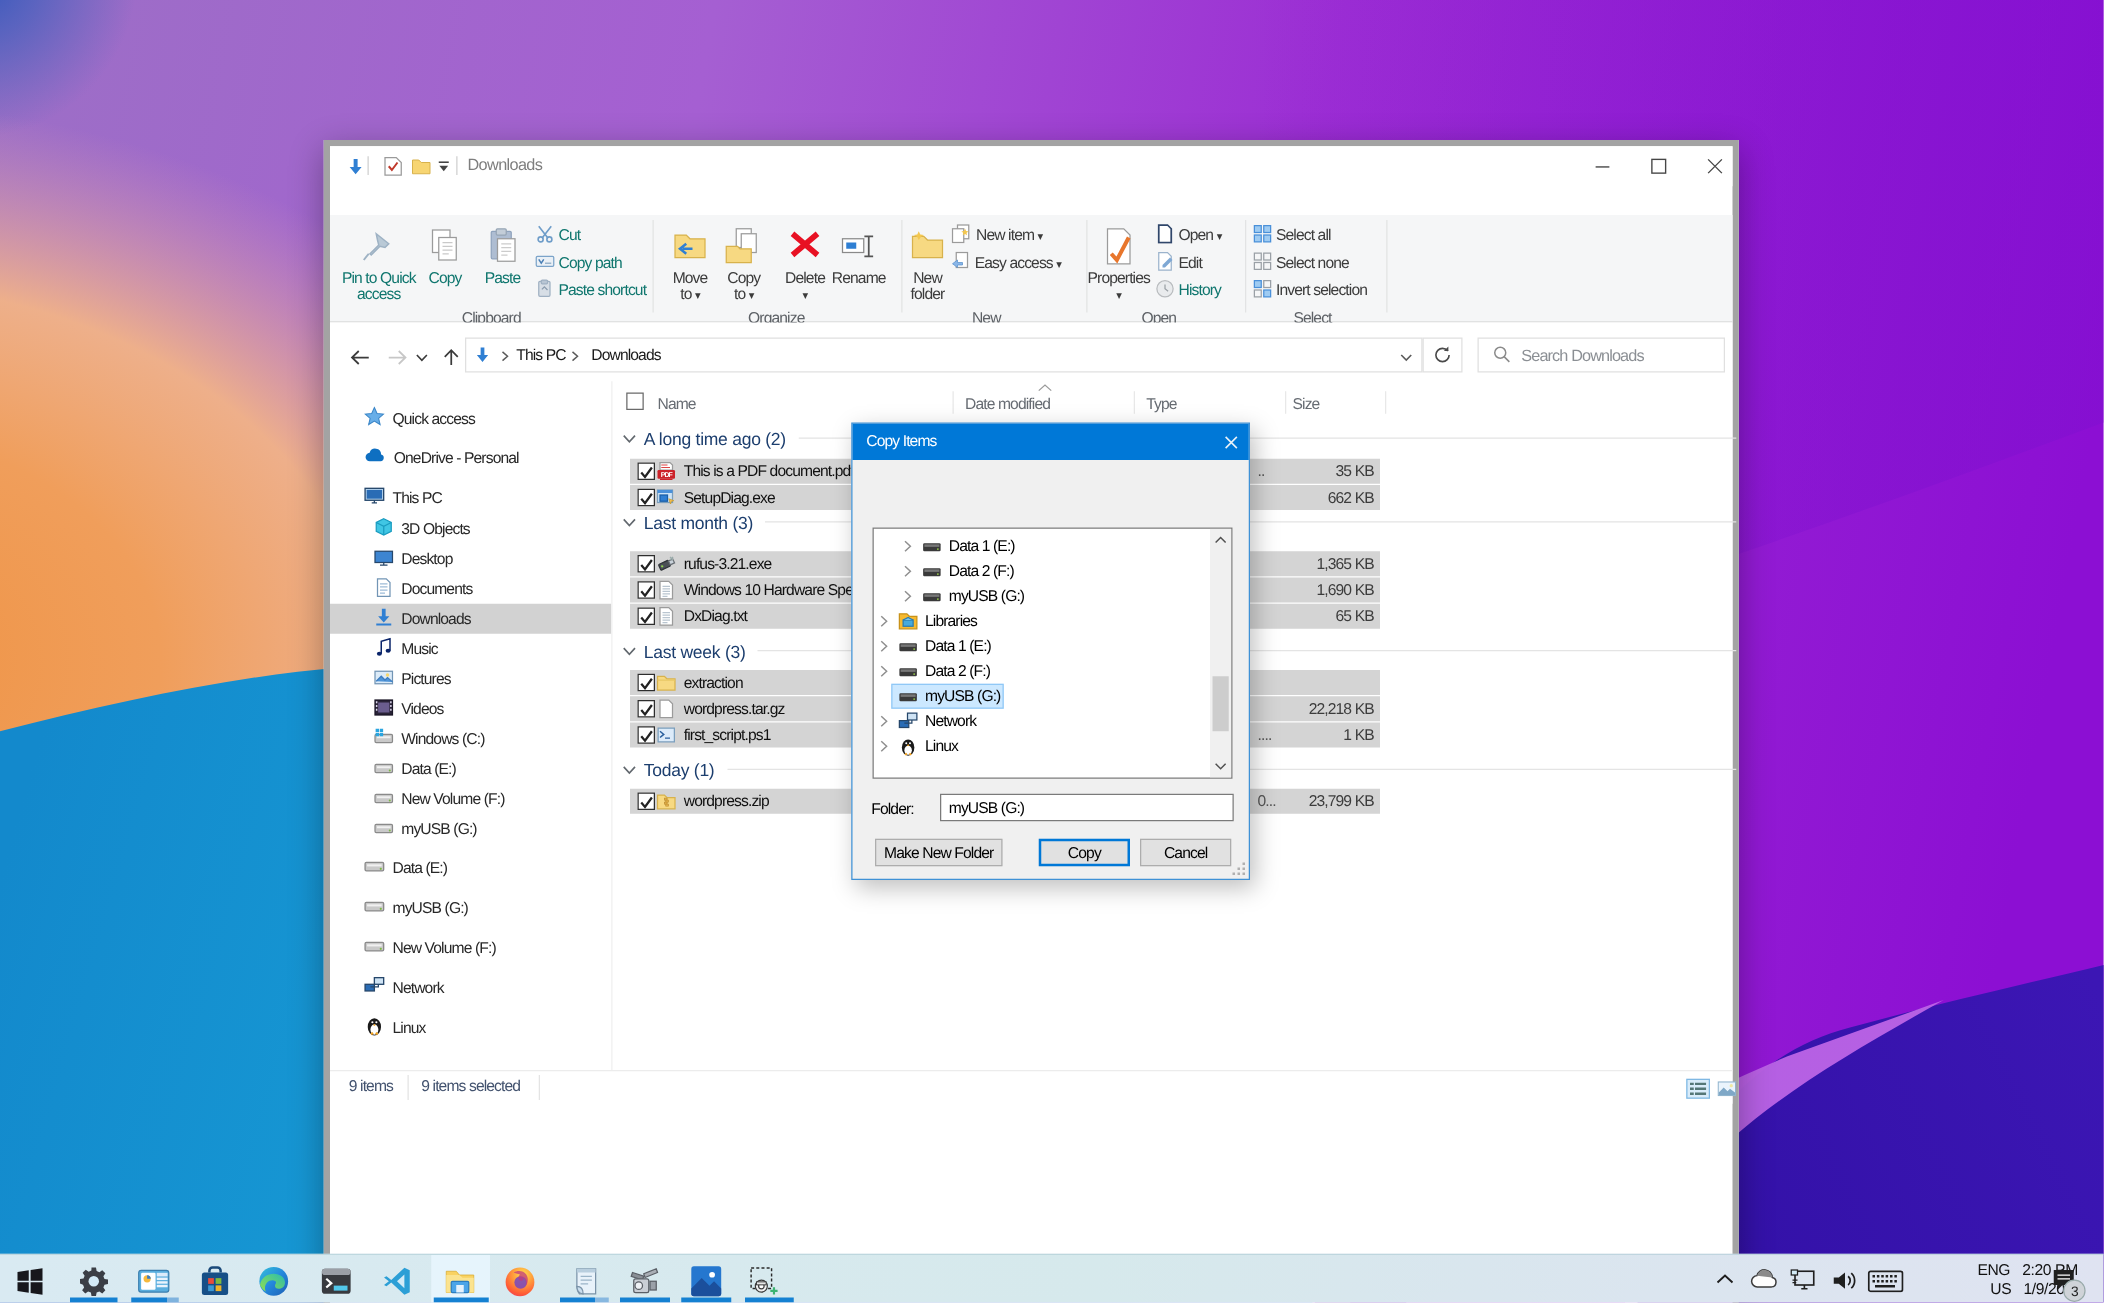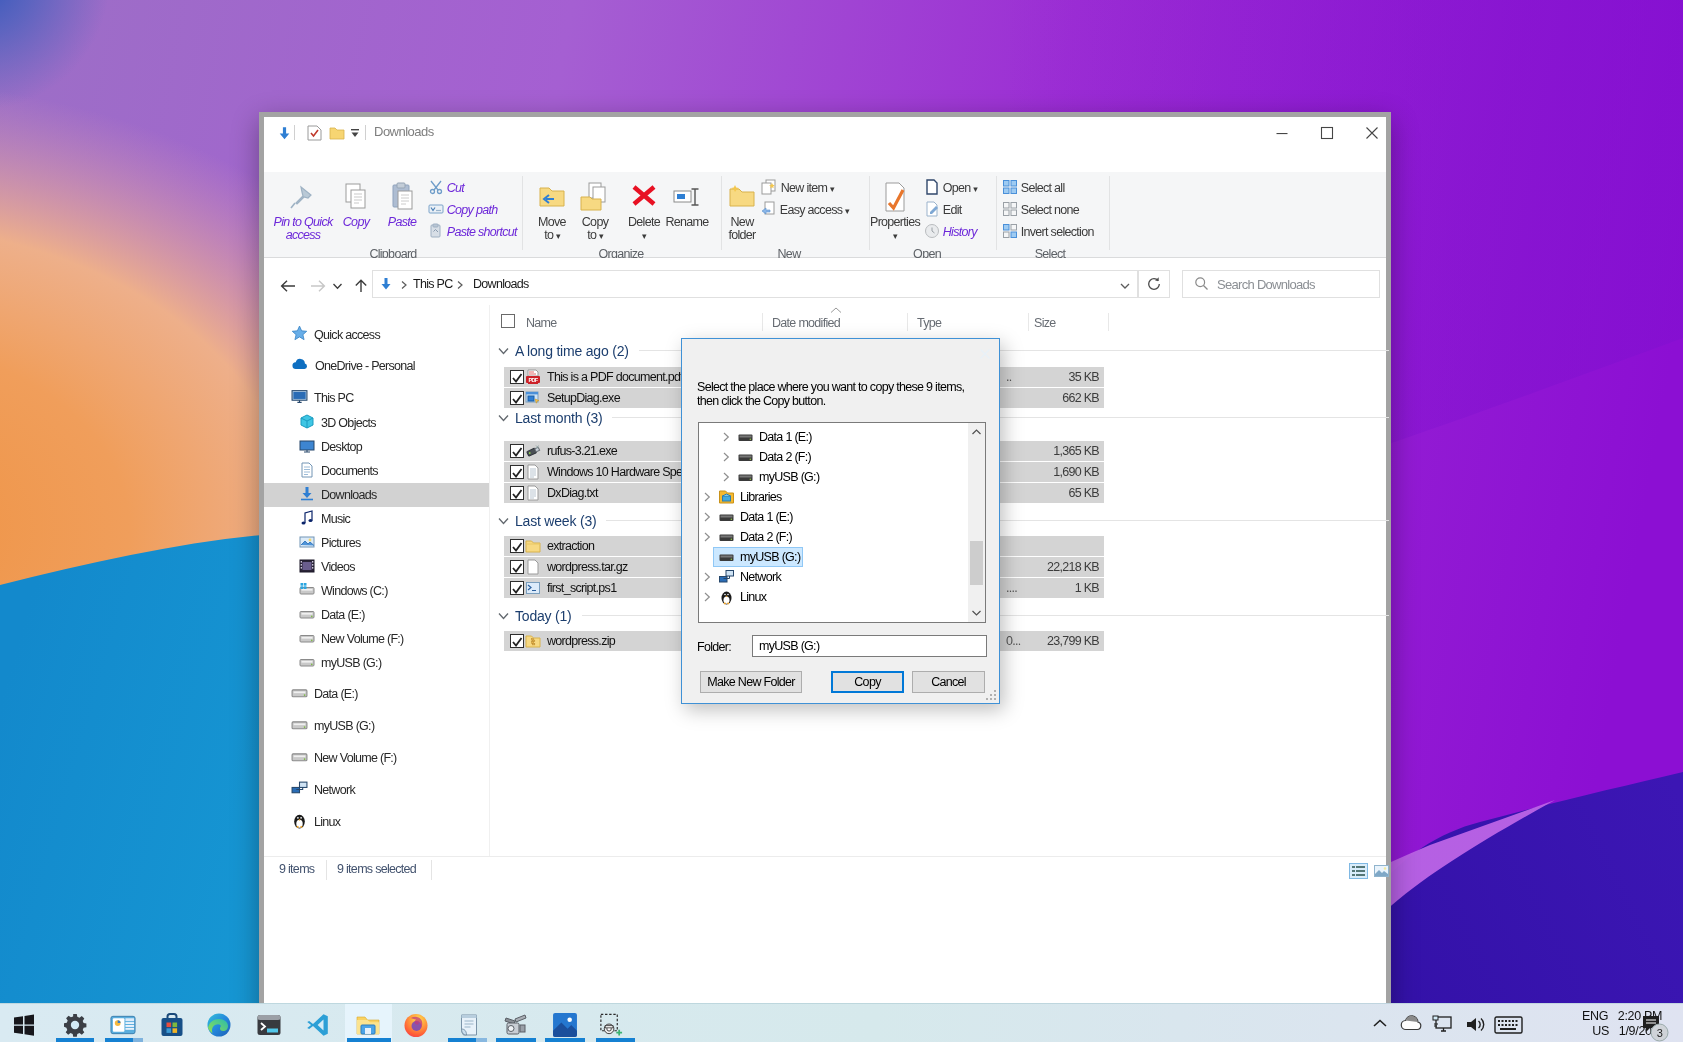--- a/index.html
+++ b/index.html
@@ -24,21 +24,21 @@
 #addrrow { position:absolute; left:0; top:141px; width:100%; height:47px; background:#fff; }
 #content { position:absolute; left:0; top:188px; width:100%; height:551px; background:#fff; }
 #statusbar { position:absolute; left:0; top:739px; width:100%; height:27px; background:#fff; border-top:1px solid #ececec; font-size:12.5px; color:#42526e; }
 
 .tab { position:absolute; top:0; height:23px; line-height:23px; text-align:center; color:#262626; }
 #filetab { left:0; width:56px; background:#1467b8; color:#fff; }
 .riblabel { position:absolute; font-size:12.5px; color:#5d6166; text-align:center; }
 .ribsep { position:absolute; top:4px; height:74px; width:1px; background:#e2e3e4; }
 .bigbtn { position:absolute; top:9px; text-align:center; color:#3b3b3b; font-size:12.5px; line-height:13px; white-space:nowrap; }
 .smbtn { position:absolute; height:22px; line-height:22px; color:#3b3b3b; font-size:12.5px; white-space:nowrap; }
-.gray { color:#6d28d9;font-style:italic; }
+.gray { color:#0f766e; }
 .navitem { position:absolute; white-space:nowrap; color:#282828; font-size:12.5px; height:24px; line-height:24px; }
 .navitem svg { vertical-align:-3px; margin-right:6px; }
 .caret { font-size:9px; color:#3b3b3b; }
 
 
 .grouphdr { position:absolute; color:#1c3e6e; font-size:14px; letter-spacing:-0.2px; display:flex; align-items:center; height:17px; }
 .gline { flex:1; height:1px; background:#e4e4e4; margin-left:10px; }
 .row { position:absolute; left:240px; width:600px; height:20px; background:#d4d4d4; }
 .fname { position:absolute; color:#111; font-size:12.5px; line-height:20px; white-space:nowrap; }
 .fsize { position:absolute; color:#3c3c3c; font-size:12.5px; line-height:20px; text-align:right; width:70px; }
@@ -616,24 +616,24 @@
       </svg>
     <div class="abs" style="left:1108px;top:6px;width:19px;height:16px"></div>
     <svg class="abs" style="left:1110px;top:8px" width="15" height="12" viewBox="0 0 15 12">
         <rect x="0.5" y="0.5" width="14" height="11" fill="#eaf4fc" stroke="#90b4cd"></rect>
         <path d="M1 9l4-4 3 3 2-2 4 3v2H1z" fill="#7fa8c7"></path>
         <circle cx="11" cy="3.5" r="1.3" fill="#f2e9a0"></circle>
       </svg>
   </div>
 </div>
 <div id="dlg">
+  <div id="dlgtitle">Copy Items</div>
   <svg class="abs" style="left:295px;top:7px" width="16" height="16" viewBox="0 0 16 16">
       <path d="M3.5 3.5l9 9M12.5 3.5l-9 9" stroke="#e8f1f8" stroke-width="1.3"></path>
     </svg>
-  <div class="abs" style="left:15px;top:41px;font-size:12.5px;color:#000;line-height:14px">Select the place where you want to copy these 9 items,<br>then click the Copy button.</div>
   <div id="dlgtree">
     <div class="treeitem" style="left:60px;top:4px"><svg class="texp" width="7" height="10" viewBox="0 0 7 10" style="left:-36px">
           <path d="M1 1l4.3 4L1 9" fill="none" stroke="#8f8f8f" stroke-width="1.2"></path>
         </svg><svg class="tico" width="17" height="16" viewBox="0 0 16 16" style="left:-22px">
           <rect x="1" y="5.5" width="14" height="6.5" rx="1" fill="#3a3a3a"></rect>
           <rect x="2" y="6.5" width="12" height="2" fill="#777"></rect>
           <circle cx="12.8" cy="10.2" r="0.7" fill="#9ad24a"></circle>
         </svg>Data 1 (E:)</div>
     <div class="treeitem" style="left:60px;top:24px"><svg class="texp" width="7" height="10" viewBox="0 0 7 10" style="left:-36px">
           <path d="M1 1l4.3 4L1 9" fill="none" stroke="#8f8f8f" stroke-width="1.2"></path>

